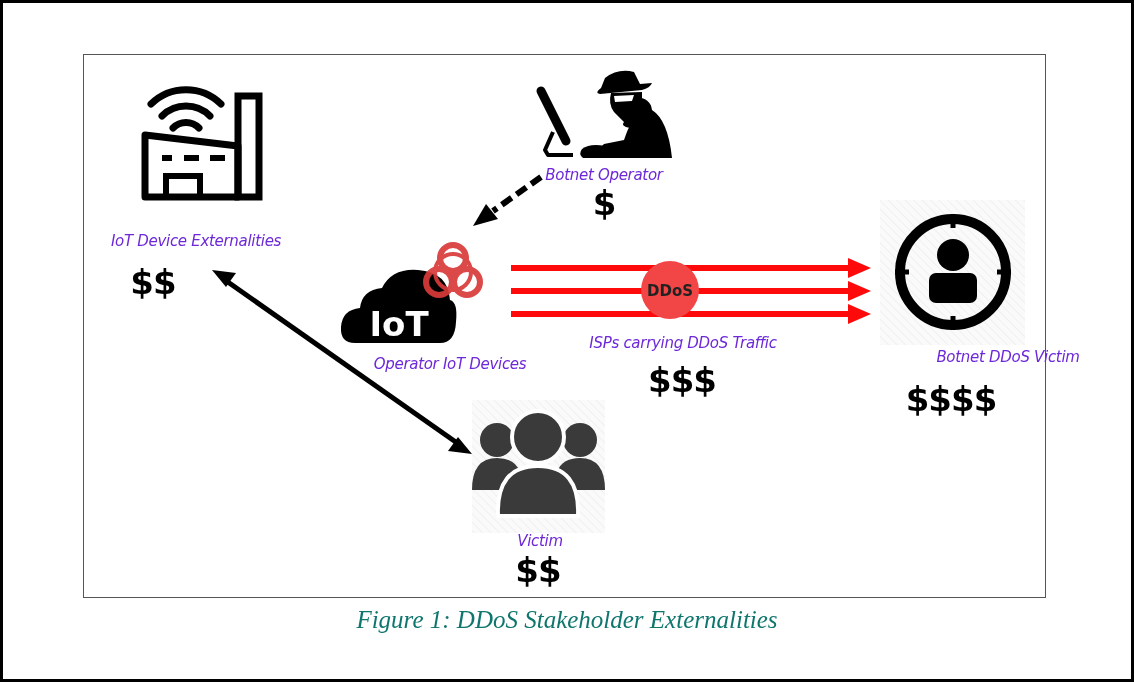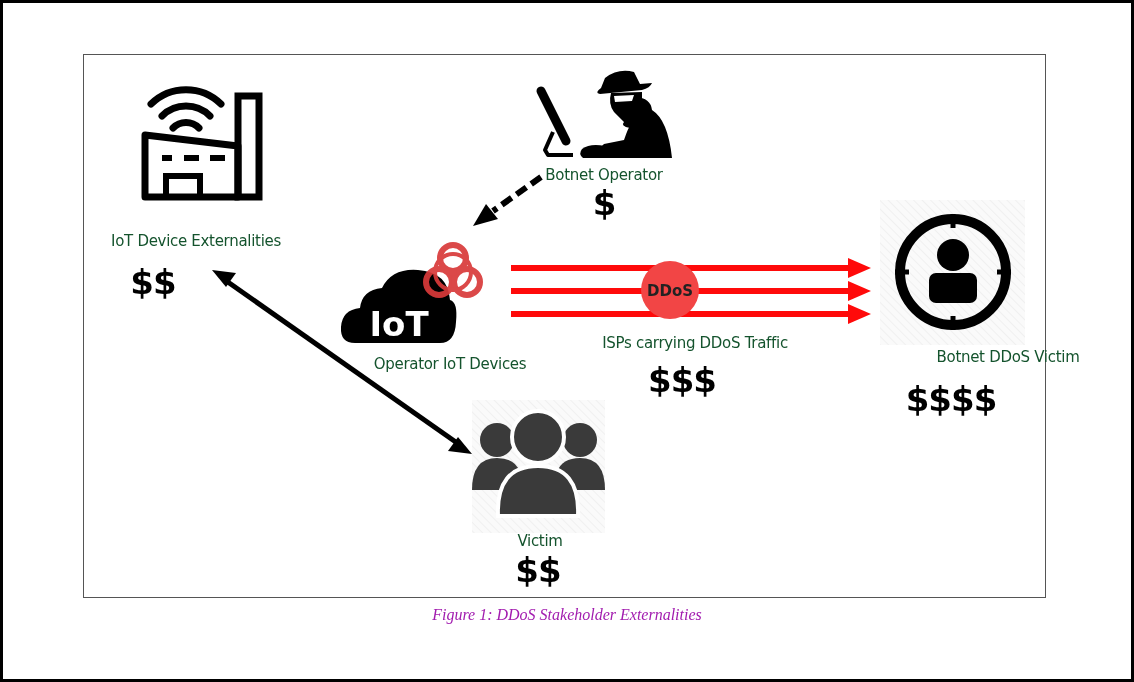--- a/index.html
+++ b/index.html
@@ -8,32 +8,33 @@
       position: absolute; left: 0; top: 0; width: 1134px; height: 682px;
       box-sizing: border-box; border: 3px solid #000; background: #fff;
     }
     .inner-box {
       position: absolute; left: 83px; top: 54px; width: 963px; height: 544px;
       box-sizing: border-box; border: 1.5px solid #555; background: #fff;
     }
     svg.diagram { position: absolute; left: 0; top: 0; }
     .lbl {
       position: absolute; font-family: "DejaVu Sans", sans-serif;
-      font-size: 15px; color: #14532d; white-space: nowrap; transform: translateX(-50%);
+      font-size: 15px; color: #6d28d9; white-space: nowrap; transform: translateX(-50%);
       letter-spacing: -0.3px;
+      font-style: italic;
     }
     .cost {
       position: absolute; font-family: "DejaVu Sans", sans-serif;
       font-weight: bold; font-size: 34px; color: #000; white-space: nowrap;
       transform: translateX(-50%); letter-spacing: -1px;
     }
     .caption {
       position: absolute; left: 567px; top: 606px; transform: translateX(-50%);
-      font-family: "Liberation Serif", serif; font-style: italic; font-size: 16px;
-      color: #a21caf; white-space: nowrap;
+      font-family: "Liberation Serif", serif; font-style: italic; font-size: 25px;
+      color: #0f766e; white-space: nowrap;
     }
     .ddos-text { font-family: "DejaVu Sans", sans-serif; font-size: 15px; fill: #222; font-weight: bold; }
     .iot-text { font-family: "DejaVu Sans", sans-serif; font-size: 34px; fill: #fff; font-weight: bold; }
   </style>
 </head>
 <body>
 
 <div class="outer-frame"></div>
 <div class="inner-box"></div>
 
@@ -131,21 +132,21 @@
 </svg>
 
 <div class="lbl" style="left:196px; top:232px;">IoT Device Externalities</div>
 <div class="cost" style="left:153px; top:262px;">$$</div>
 
 <div class="lbl" style="left:604px; top:166px;">Botnet Operator</div>
 <div class="cost" style="left:604px; top:183px;">$</div>
 
 <div class="lbl" style="left:450px; top:355px;">Operator IoT Devices</div>
 
-<div class="lbl" style="left:683px; top:334px;margin-left:12px;">ISPs carrying DDoS Traffic</div>
+<div class="lbl" style="left:683px; top:334px;">ISPs carrying DDoS Traffic</div>
 <div class="cost" style="left:682px; top:360px;">$$$</div>
 
 <div class="lbl" style="left:1008px; top:348px;">Botnet DDoS Victim</div>
 <div class="cost" style="left:951px; top:379px;">$$$$</div>
 
 <div class="lbl" style="left:540px; top:532px;">Victim</div>
 <div class="cost" style="left:538px; top:550px;">$$</div>
 
 <div class="caption">Figure 1: DDoS Stakeholder Externalities</div>
 

